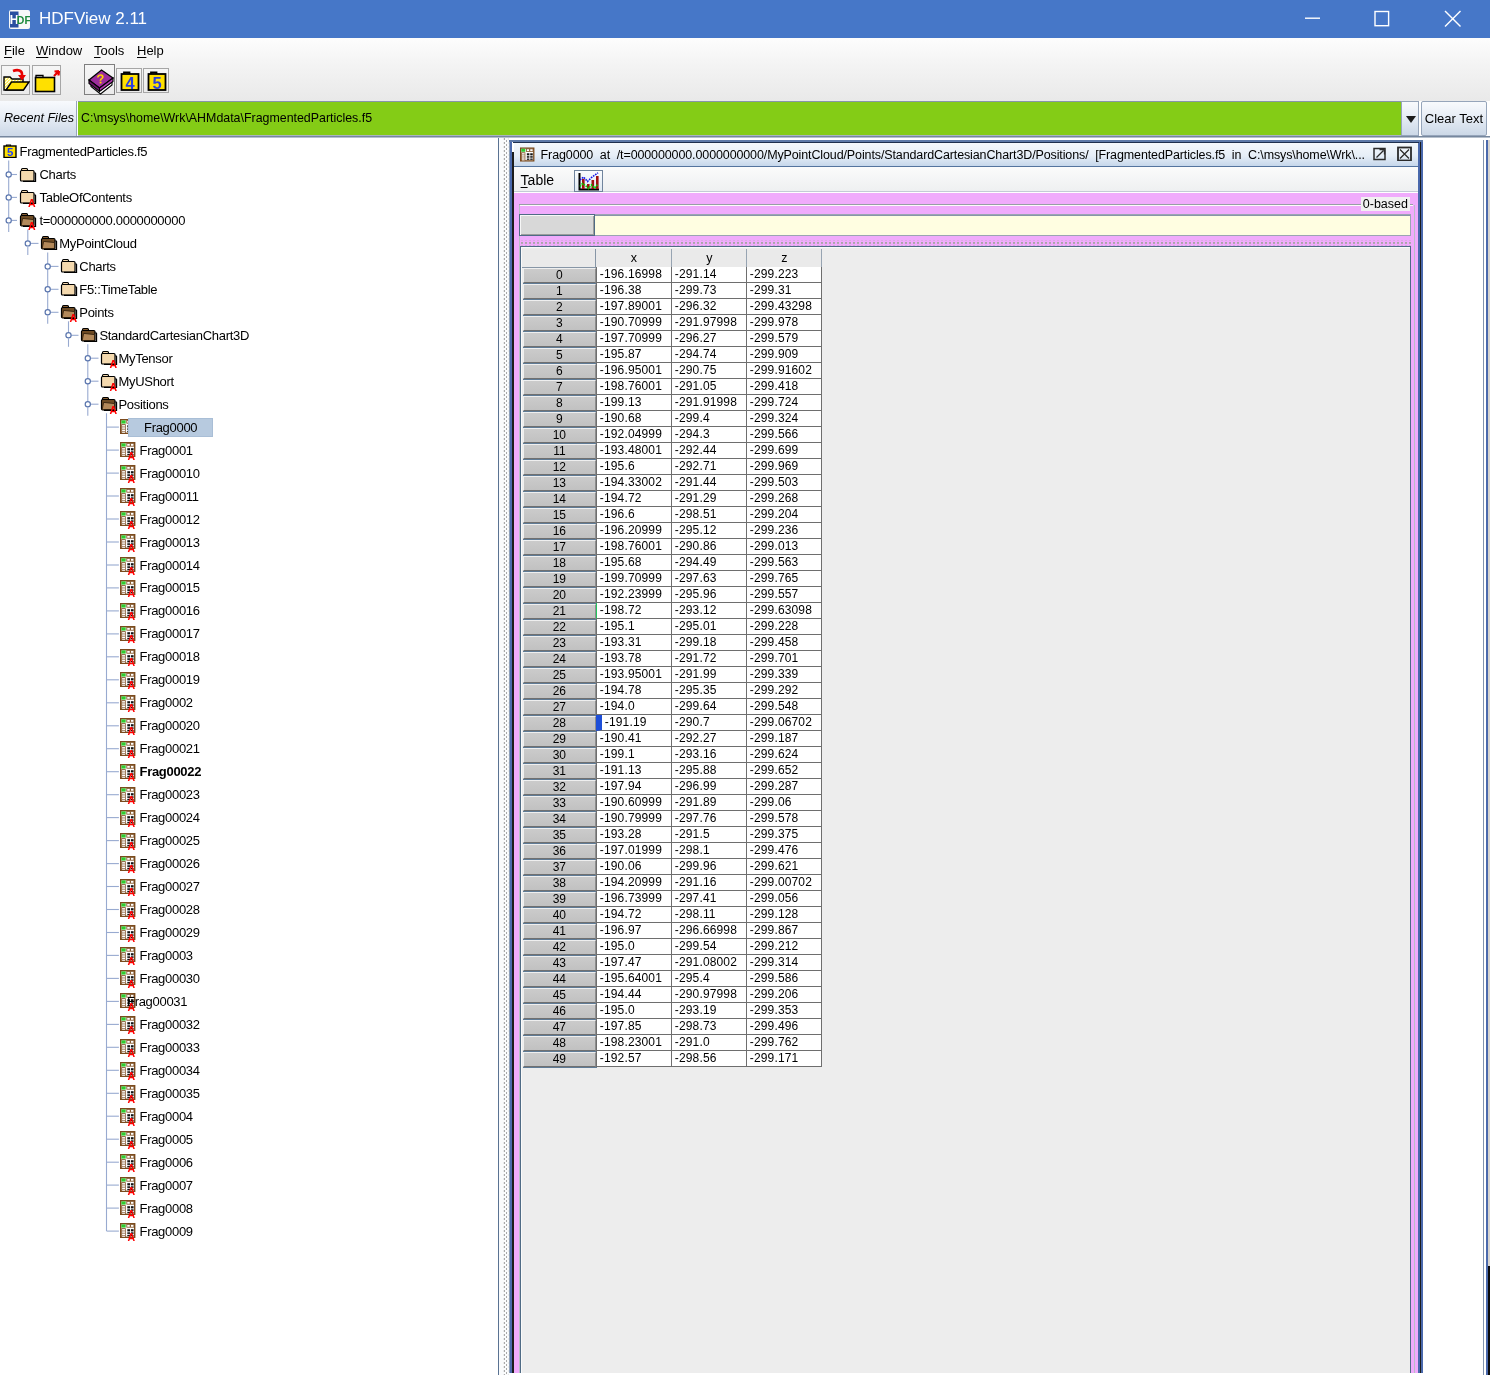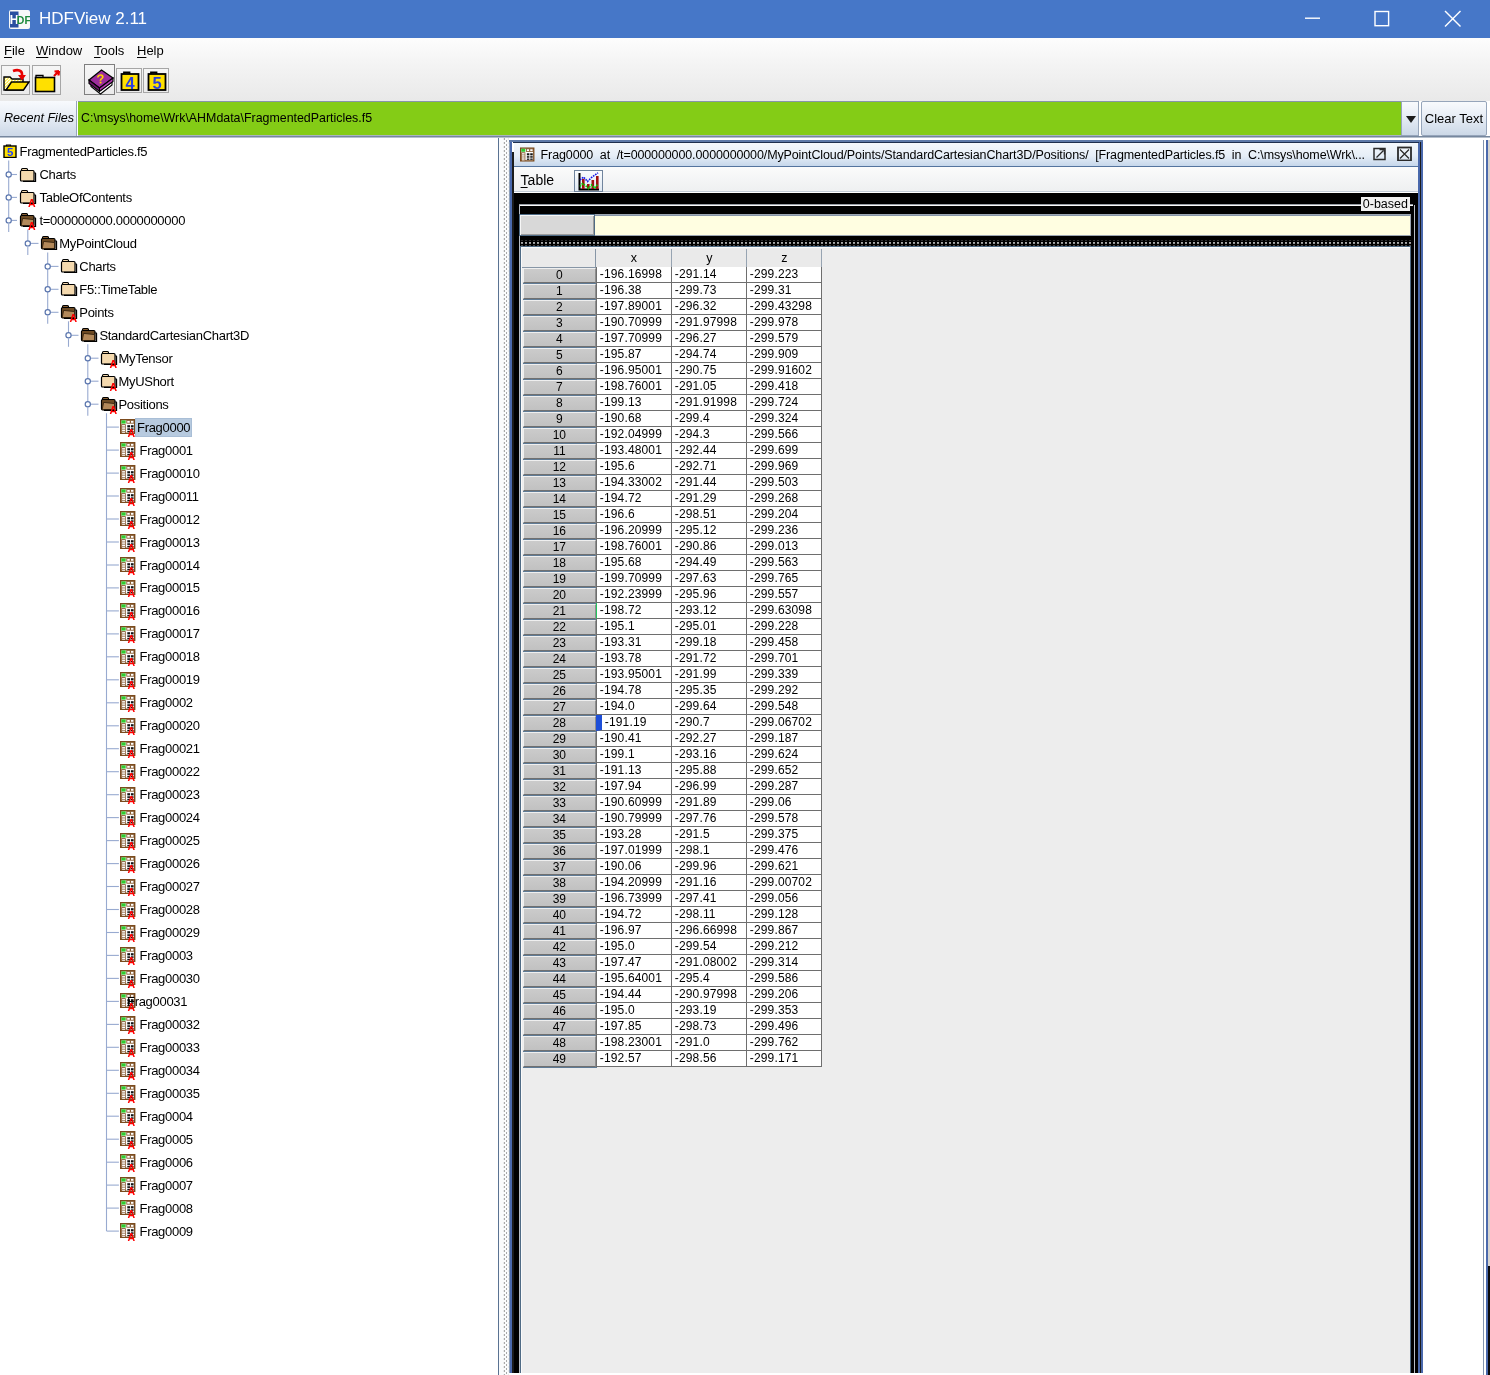--- a/index.html
+++ b/index.html
@@ -27,21 +27,21 @@
 .trow{position:absolute;font-size:13px;letter-spacing:-0.3px;white-space:pre;}
 .tlabel{position:absolute;top:0;line-height:17px;height:17px;}
 .sel{background:#b7cadf;outline:1px solid #a9bed6;}
 #treesvg{left:0;top:0;}
 
 #iframe{left:0;top:2px;width:914px;height:1233px;}
 .ifb{position:absolute;}
 #if-title{left:4.6px;top:2.5px;width:904.4px;height:24px;background:linear-gradient(#f4f8fc 0%,#e6eef7 55%,#c6d7eb 100%);border-bottom:1.5px solid #54749e;}
 #if-title-text{left:27px;top:5px;font-size:12.5px;letter-spacing:-0.12px;white-space:pre;}
 #if-menubar{left:4.6px;top:26.5px;width:904.4px;height:25.5px;background:linear-gradient(#fbfbfb,#eef0f1);border-bottom:1px solid #c2cbd6;font-size:14px;}
-#if-content{left:4.6px;top:53px;width:904.4px;height:1180px;background:#000000;}
+#if-content{left:4.6px;top:53px;width:904.4px;height:1180px;background:#f0abfc;}
 #chartbtn{left:60.9px;top:3.5px;width:29px;height:22px;border:1px solid #70849d;background:linear-gradient(#fafcfe,#dfe8f2);}
 #zerobased{right:8px;top:3.5px;font-size:12.5px;background:#f1f1f1;padding:0 2px;}
 .etch{position:absolute;height:2px;border-top:1px solid #989ea6;border-bottom:1px solid #fbfbfb;}
 #editor-gray{left:5.9px;top:20.8px;width:75.8px;height:22.7px;background:#d8d8d8;border:1px solid #4f6b85;box-shadow:inset 1px 1px 0 #f7f7f7,inset -1px -1px 0 #9c9c9c;}
 #editor-yellow{left:81.7px;top:20.8px;width:815.5px;height:22.7px;background:#fffee1;border:1px solid #9ba5b2;border-left:none;box-shadow:inset 0 1px 0 #8795a8;}
 #dotband{left:5.9px;top:47px;width:892px;height:6.5px;background-image:radial-gradient(circle,#a8a8a8 0.7px,rgba(0,0,0,0) 0.9px);background-size:4px 3.5px;background-position:1px 1.2px;}
 #tablepane{left:6.2px;top:53.2px;width:891px;height:1127px;border:1px solid #4f6b85;border-bottom:none;background:#ededed;box-shadow:inset 1px 0 0 #fafafa, inset 0 1px 0 #fafafa;}
 .th{position:absolute;top:1.5px;height:19px;background:#eaeaea;border-right:1px solid #97a4b2;border-bottom:1px solid #8796a6;font-size:12.5px;text-align:center;line-height:18px;}
 .rh{position:absolute;width:72.8px;height:15px;background:linear-gradient(#cbcbcb,#c1c1c1);border-top:1px solid #efefef;border-left:1px solid #efefef;border-right:1px solid #8e8e8e;border-bottom:1px solid #707070;font-size:12px;text-align:center;line-height:13px;}
 .dc{position:absolute;width:76px;height:16px;background:#fff;border-right:1px solid #6e6e6e;border-bottom:1px solid #6e6e6e;font-size:12px;letter-spacing:0.15px;line-height:15px;padding-left:2.5px;white-space:pre;}
@@ -295,21 +295,21 @@
         <g fill="#111">
           <rect x="7.3" y="6.2" width="2.7" height="2.2"></rect>
           <rect x="10.9" y="6.2" width="2.7" height="2.2"></rect>
           <rect x="7.3" y="9.3" width="2.7" height="1.6"></rect>
           <rect x="10.9" y="9.3" width="2.7" height="1.6"></rect>
           <rect x="7.3" y="11.8" width="2.7" height="1.4"></rect>
           <rect x="10.9" y="11.8" width="2.7" height="1.4"></rect>
         </g>
       </svg>
 <div class="abs" style="left:127.6px;top:289.6px;font-size:10.5px;font-weight:bold;color:#f00;line-height:10px;">A</div>
-<div class="trow tlabel sel" style="left:136px;top:280.6px;padding:0 1px;">Frag0000</div>
+<div class="trow tlabel sel" style="left:129px;top:280.6px;padding:0 15px;">Frag0000</div>
 <svg class="abs" style="left:120.4px;top:304.1px" width="16" height="15" viewBox="0 0 16 15">
         <rect x="0.7" y="0.7" width="14" height="13.6" fill="#fff" stroke="#7b4b1e" stroke-width="1.4"></rect>
         <rect x="1.4" y="1.4" width="4.3" height="3.2" fill="#2ecc2e"></rect>
         <rect x="6.4" y="1.2" width="8" height="3.4" fill="#7b4b1e"></rect>
         <rect x="7.2" y="1.9" width="2.6" height="1.9" fill="#fff"></rect>
         <rect x="10.9" y="1.9" width="2.6" height="1.9" fill="#fff"></rect>
         <rect x="1.4" y="5.2" width="4.3" height="9" fill="#7b4b1e"></rect>
         <rect x="2.1" y="6.1" width="2.9" height="1.5" fill="#fff"></rect>
         <rect x="2.1" y="8.3" width="2.9" height="1.5" fill="#fff"></rect>
         <rect x="2.1" y="10.5" width="2.9" height="1.5" fill="#fff"></rect>
@@ -625,21 +625,21 @@
         <g fill="#111">
           <rect x="7.3" y="6.2" width="2.7" height="2.2"></rect>
           <rect x="10.9" y="6.2" width="2.7" height="2.2"></rect>
           <rect x="7.3" y="9.3" width="2.7" height="1.6"></rect>
           <rect x="10.9" y="9.3" width="2.7" height="1.6"></rect>
           <rect x="7.3" y="11.8" width="2.7" height="1.4"></rect>
           <rect x="10.9" y="11.8" width="2.7" height="1.4"></rect>
         </g>
       </svg>
 <div class="abs" style="left:127.6px;top:634.2px;font-size:10.5px;font-weight:bold;color:#f00;line-height:10px;">A</div>
-<div class="trow tlabel" style="left:138.5px;top:625.2px;padding:0 1px;">Frag00022</div>
+<div class="trow tlabel" style="left:138.5px;top:625.2px;padding:0 1px;font-weight:bold;">Frag00022</div>
 <svg class="abs" style="left:120.4px;top:648.7px" width="16" height="15" viewBox="0 0 16 15">
         <rect x="0.7" y="0.7" width="14" height="13.6" fill="#fff" stroke="#7b4b1e" stroke-width="1.4"></rect>
         <rect x="1.4" y="1.4" width="4.3" height="3.2" fill="#2ecc2e"></rect>
         <rect x="6.4" y="1.2" width="8" height="3.4" fill="#7b4b1e"></rect>
         <rect x="7.2" y="1.9" width="2.6" height="1.9" fill="#fff"></rect>
         <rect x="10.9" y="1.9" width="2.6" height="1.9" fill="#fff"></rect>
         <rect x="1.4" y="5.2" width="4.3" height="9" fill="#7b4b1e"></rect>
         <rect x="2.1" y="6.1" width="2.9" height="1.5" fill="#fff"></rect>
         <rect x="2.1" y="8.3" width="2.9" height="1.5" fill="#fff"></rect>
         <rect x="2.1" y="10.5" width="2.9" height="1.5" fill="#fff"></rect>

